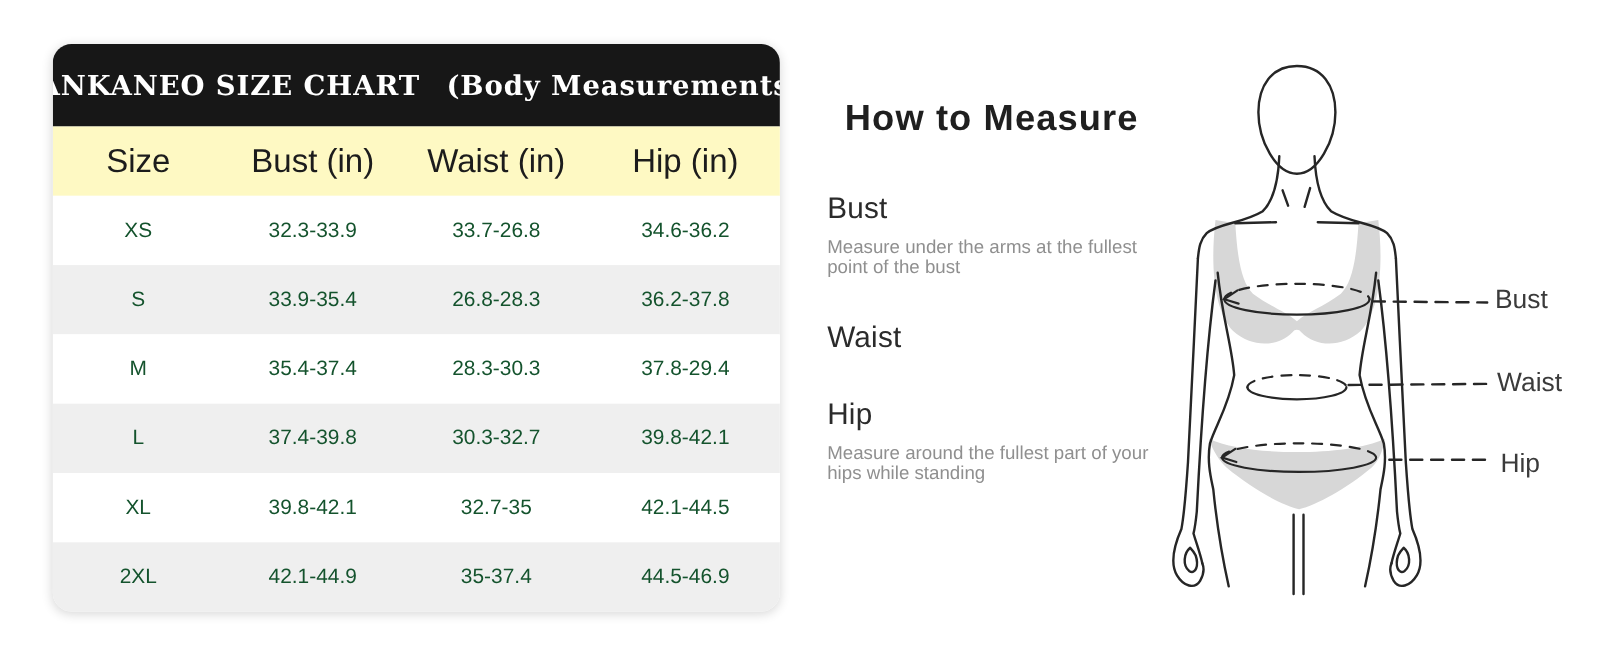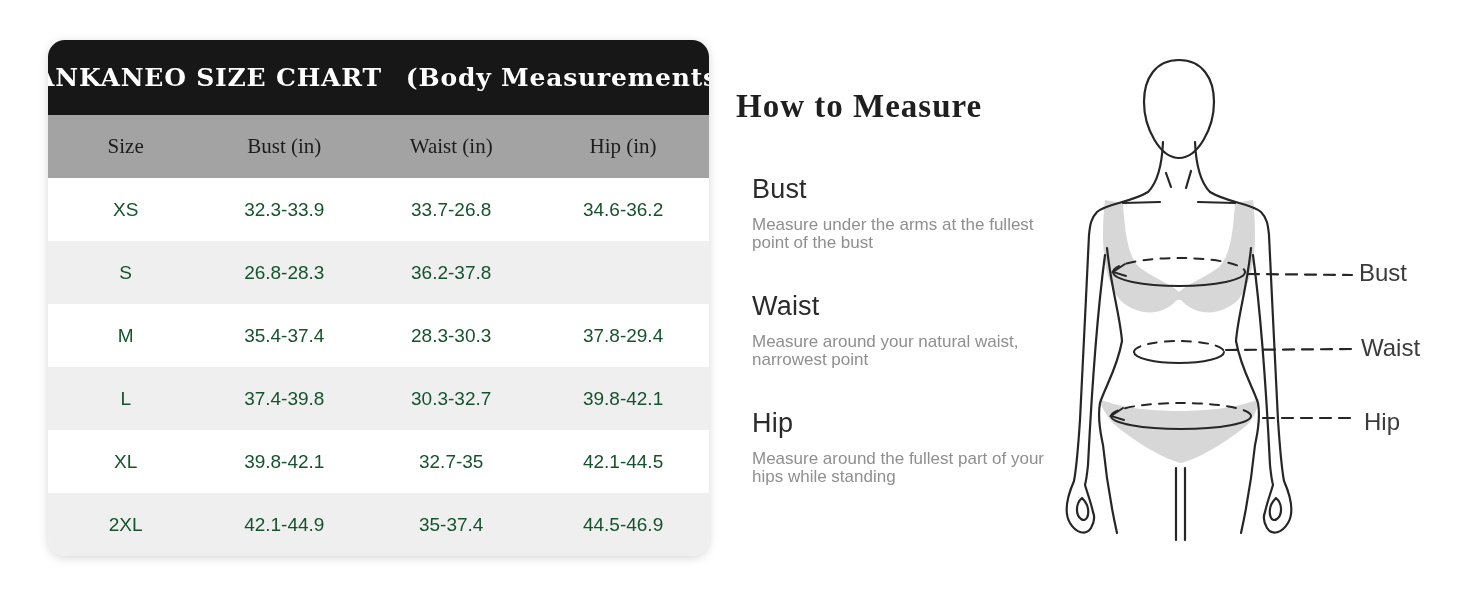--- a/index.html
+++ b/index.html
@@ -35,37 +35,36 @@
   }
   .chart-head .subtitle { margin-left: 24px; }
   .trow {
     display: grid;
     grid-template-columns: 23.5% 24.5% 26% 26%;
     align-items: center;
     height: 63px;
     text-align: center;
   }
   .trow.thead {
-    background: #a3a3a3;
-    font-size: 21px;
+    background: #fef9c3;
+    font-size: 30px;
     color: #1c1c1c;
-    font-family: Liberation Serif, serif;
   }
   .trow.data {
     font-size: 19px;
     color: #14532d;
     background: #ffffff;
   }
   .trow.data.alt { background: #efefef; }
 
   
   .howto-title {
-    position: absolute; left: 736px; top: 88px;
+    position: absolute; left: 768px; top: 88px;
     margin: 0;
-    font-family: Liberation Serif, serif;
+    font-family: Liberation Sans, sans-serif;
     font-weight: 700;
     font-size: 33px;
     letter-spacing: 1px;
     color: #1f1f1f;
     white-space: nowrap;
   }
   .howto-list { position: absolute; left: 752px; top: 174px; width: 320px; }
   .measure-item { margin-bottom: 39px; }
   .measure-item h2 {
     margin: 0 0 11px 0;
@@ -113,20 +112,21 @@
     </div>
 
     <div class="trow data">
       <span>XS</span>
       <span>32.3-33.9</span>
       <span>33.7-26.8</span>
       <span>34.6-36.2</span>
     </div>
     <div class="trow data alt">
       <span>S</span>
+      <span>33.9-35.4</span>
       <span>26.8-28.3</span>
       <span>36.2-37.8</span>
     </div>
     <div class="trow data">
       <span>M</span>
       <span>35.4-37.4</span>
       <span>28.3-30.3</span>
       <span>37.8-29.4</span>
     </div>
     <div class="trow data alt">
@@ -151,21 +151,20 @@
 
   <h1 class="howto-title">How to Measure</h1>
 
   <div class="howto-list">
     <div class="measure-item">
       <h2>Bust</h2>
       <p>Measure under the arms at the fullest point of the bust</p>
     </div>
     <div class="measure-item">
       <h2>Waist</h2>
-      <p>Measure around your natural waist, narrowest point</p>
     </div>
     <div class="measure-item">
       <h2>Hip</h2>
       <p>Measure around the fullest part of your hips while standing</p>
     </div>
   </div>
 
   <svg class="figure-svg" width="420" height="510" viewBox="0 0 420 510" aria-hidden="true">
 
     <g fill="#d7d7d7" stroke="none">

